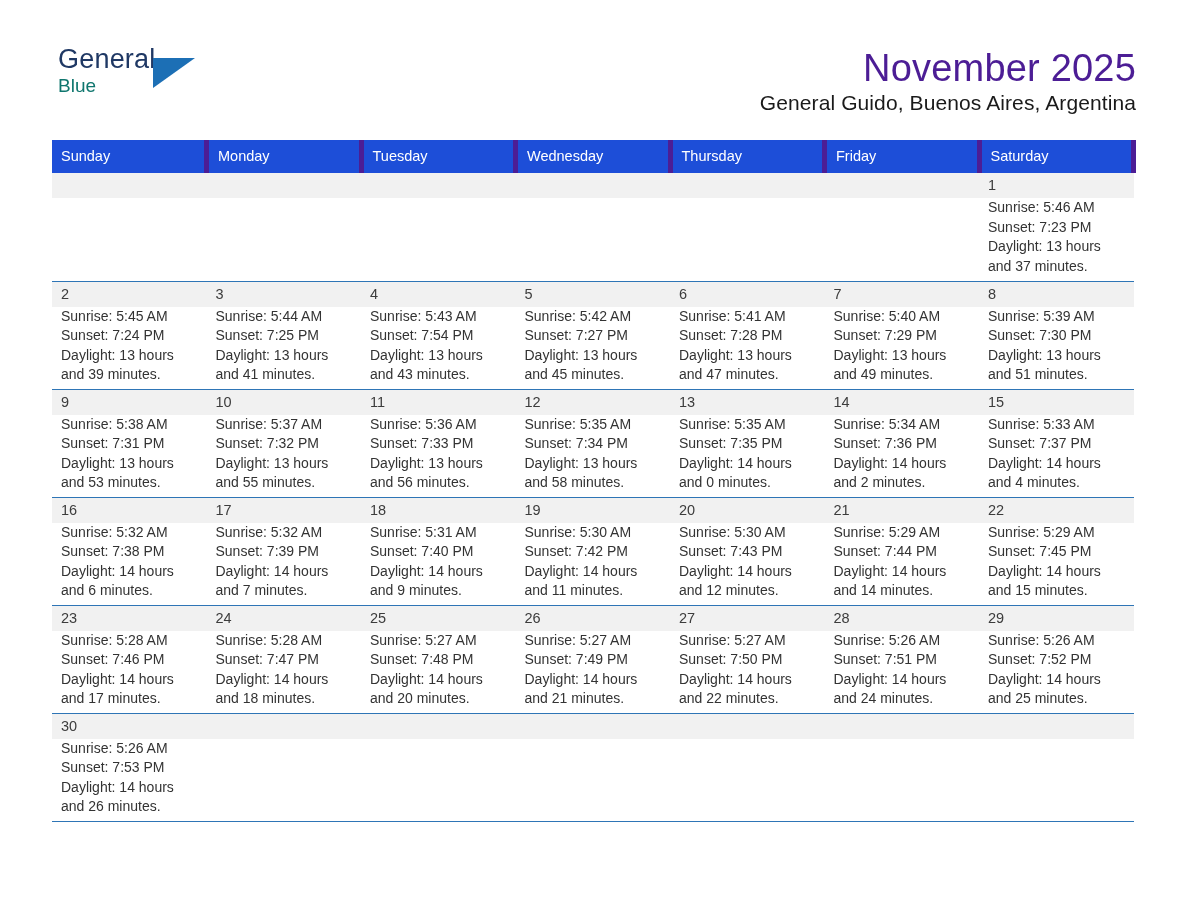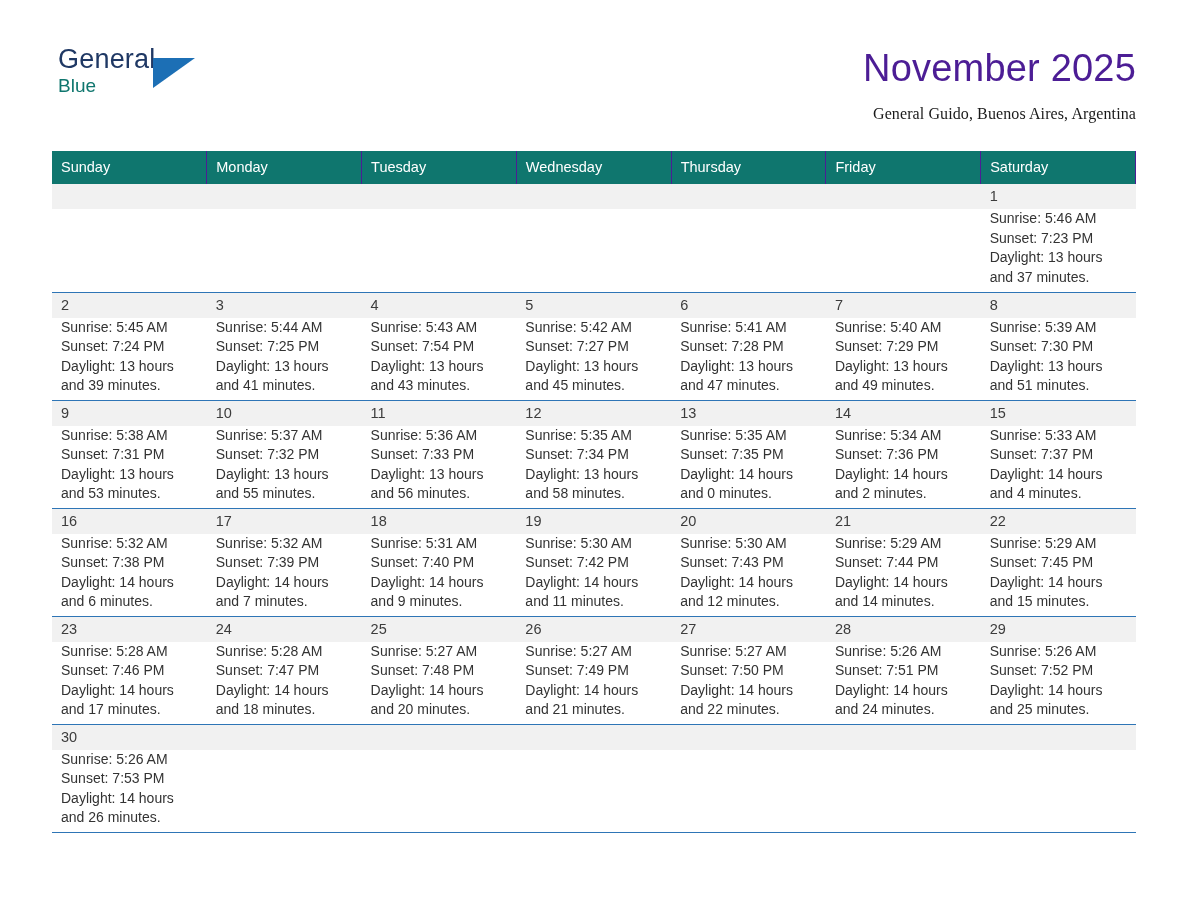--- a/index.html
+++ b/index.html
@@ -57,42 +57,40 @@
     padding-top: 2px;
   }
   .month-title {
     font-size: 38px;
     color: #4c1d95;
     font-weight: normal;
     line-height: 44px;
     letter-spacing: 0.2px;
   }
   .location {
-    font-size: 16px;
+    font-size: 21px;
     color: #1a1a1a;
     line-height: 26px;
-    margin-top: 11px;
     letter-spacing: 0.1px;
-    font-family: Liberation Serif, serif;
   }
   
   .calendar {
     margin: 24px 52px 0 52px;
     border-collapse: collapse;
     width: 1084px;
     table-layout: fixed;
   }
   .calendar th {
-    background: #0f766e;
+    background: #1d4ed8;
     color: #ffffff;
     font-size: 14.5px;
     font-weight: normal;
     text-align: left;
     padding: 8px 0 9px 9px;
-    border-right: 1px solid #4c1d95;
+    border-right: 5px solid #4c1d95;
   }
   .calendar td {
     vertical-align: top;
     border-bottom: 1px solid #2E75B6;
     background: #ffffff;
     height: 108px;
     padding: 0;
   }
   .daynum {
     font-size: 14.5px;

